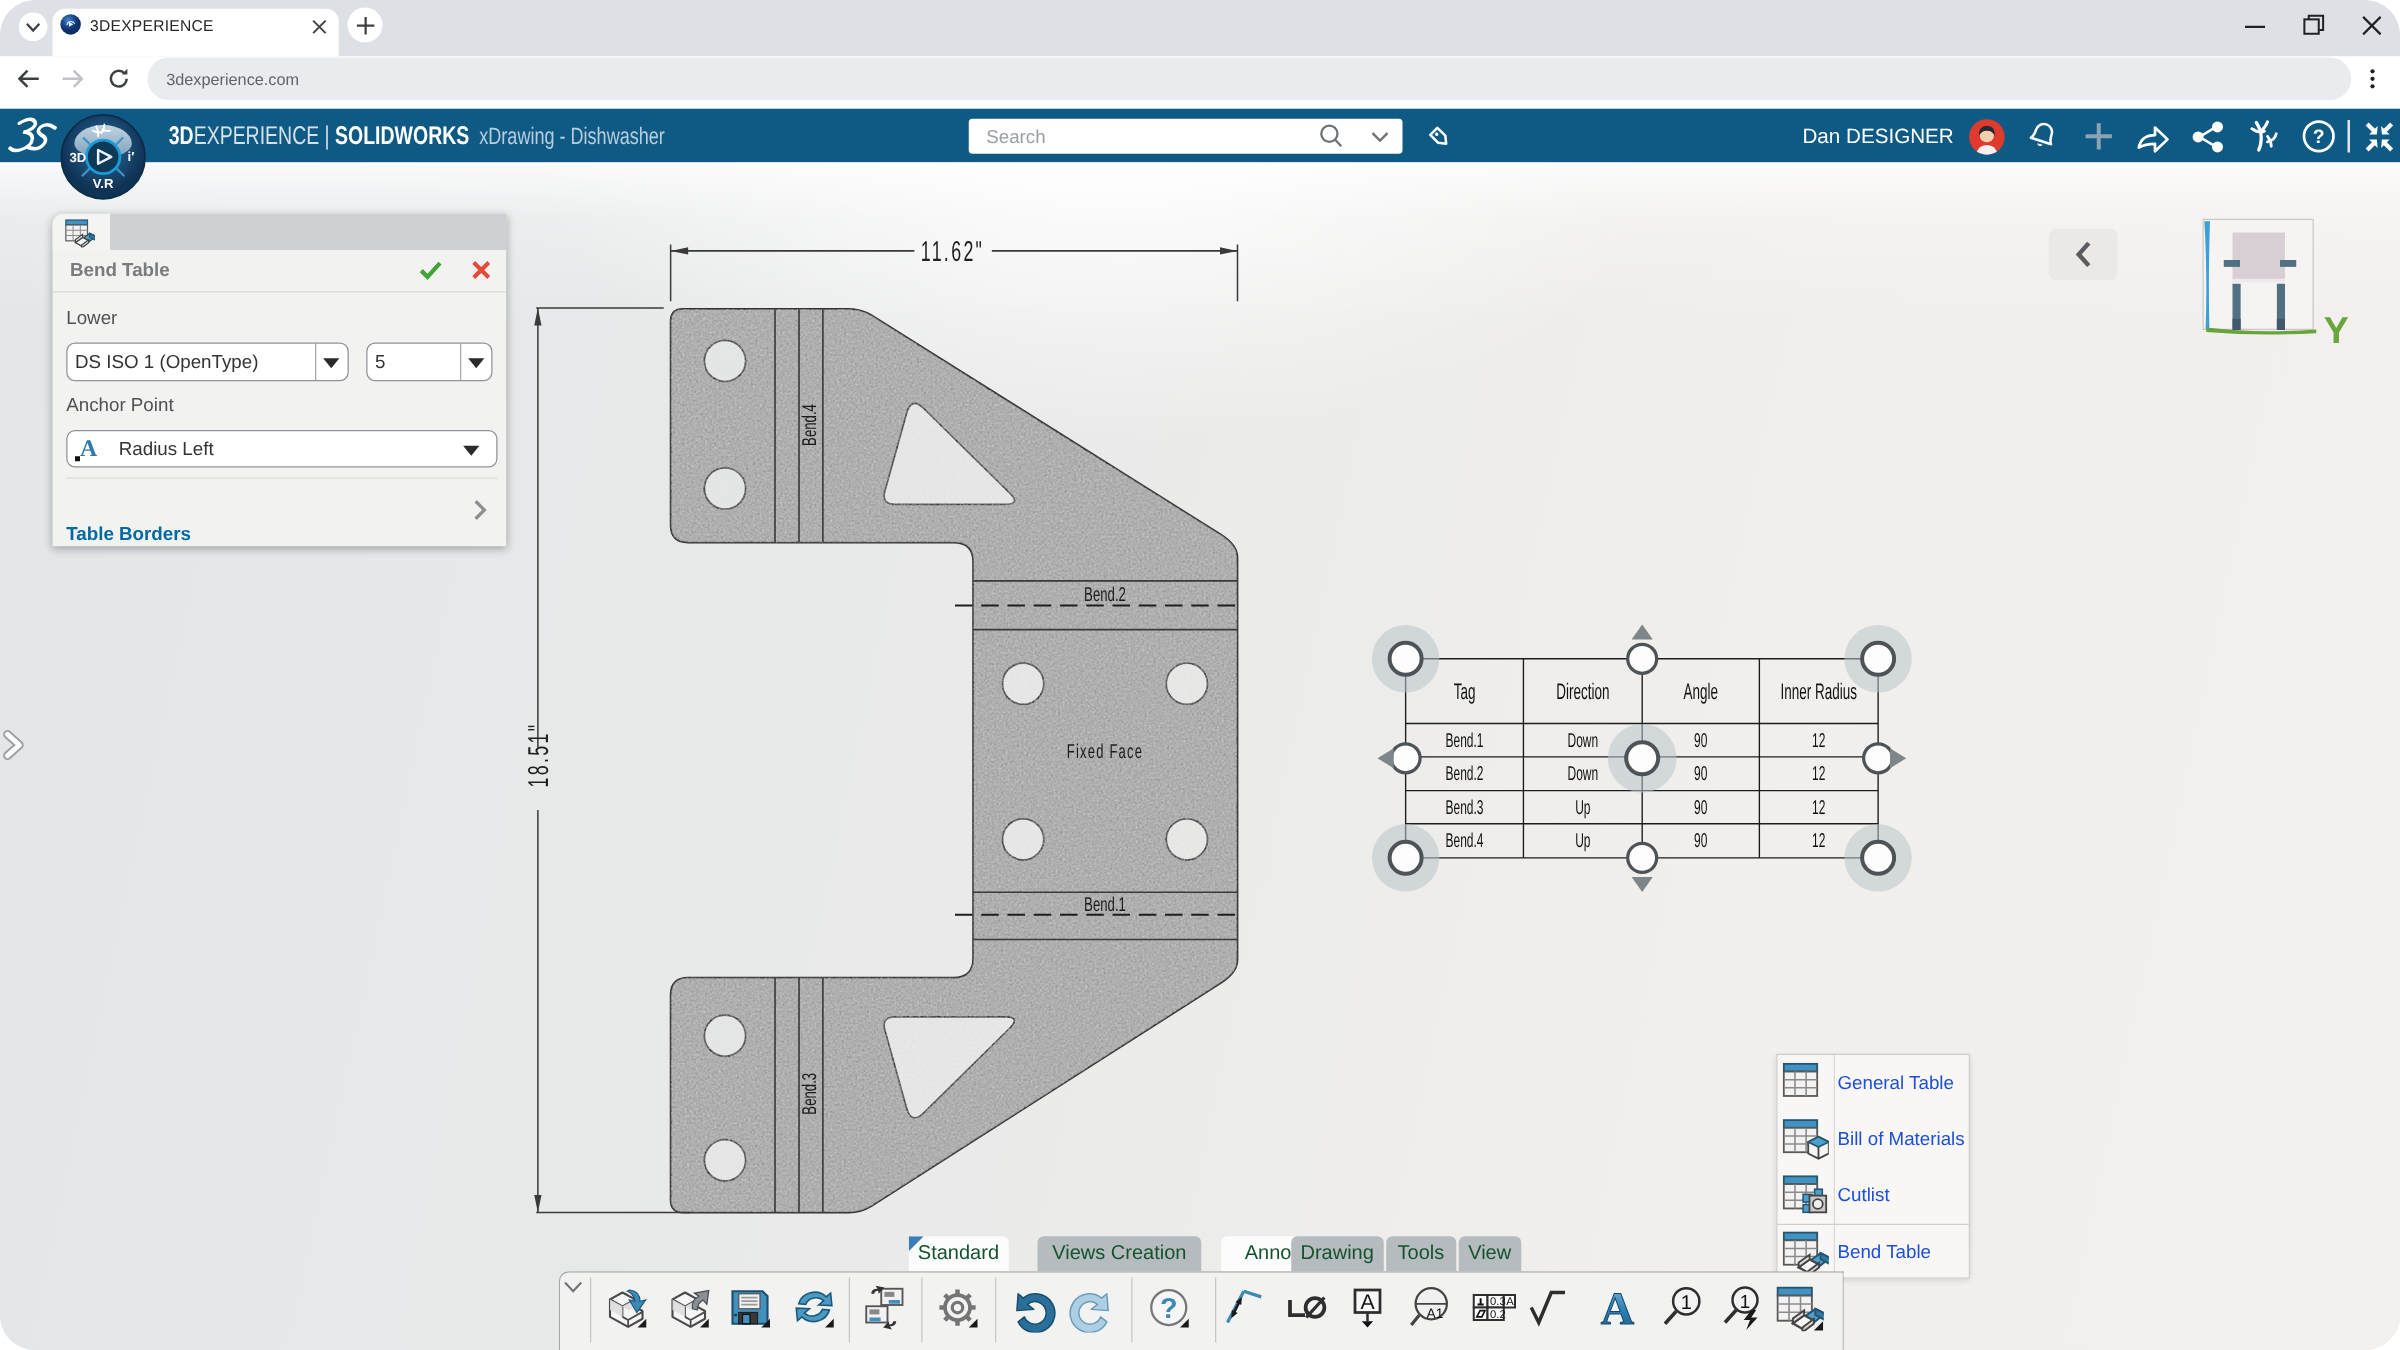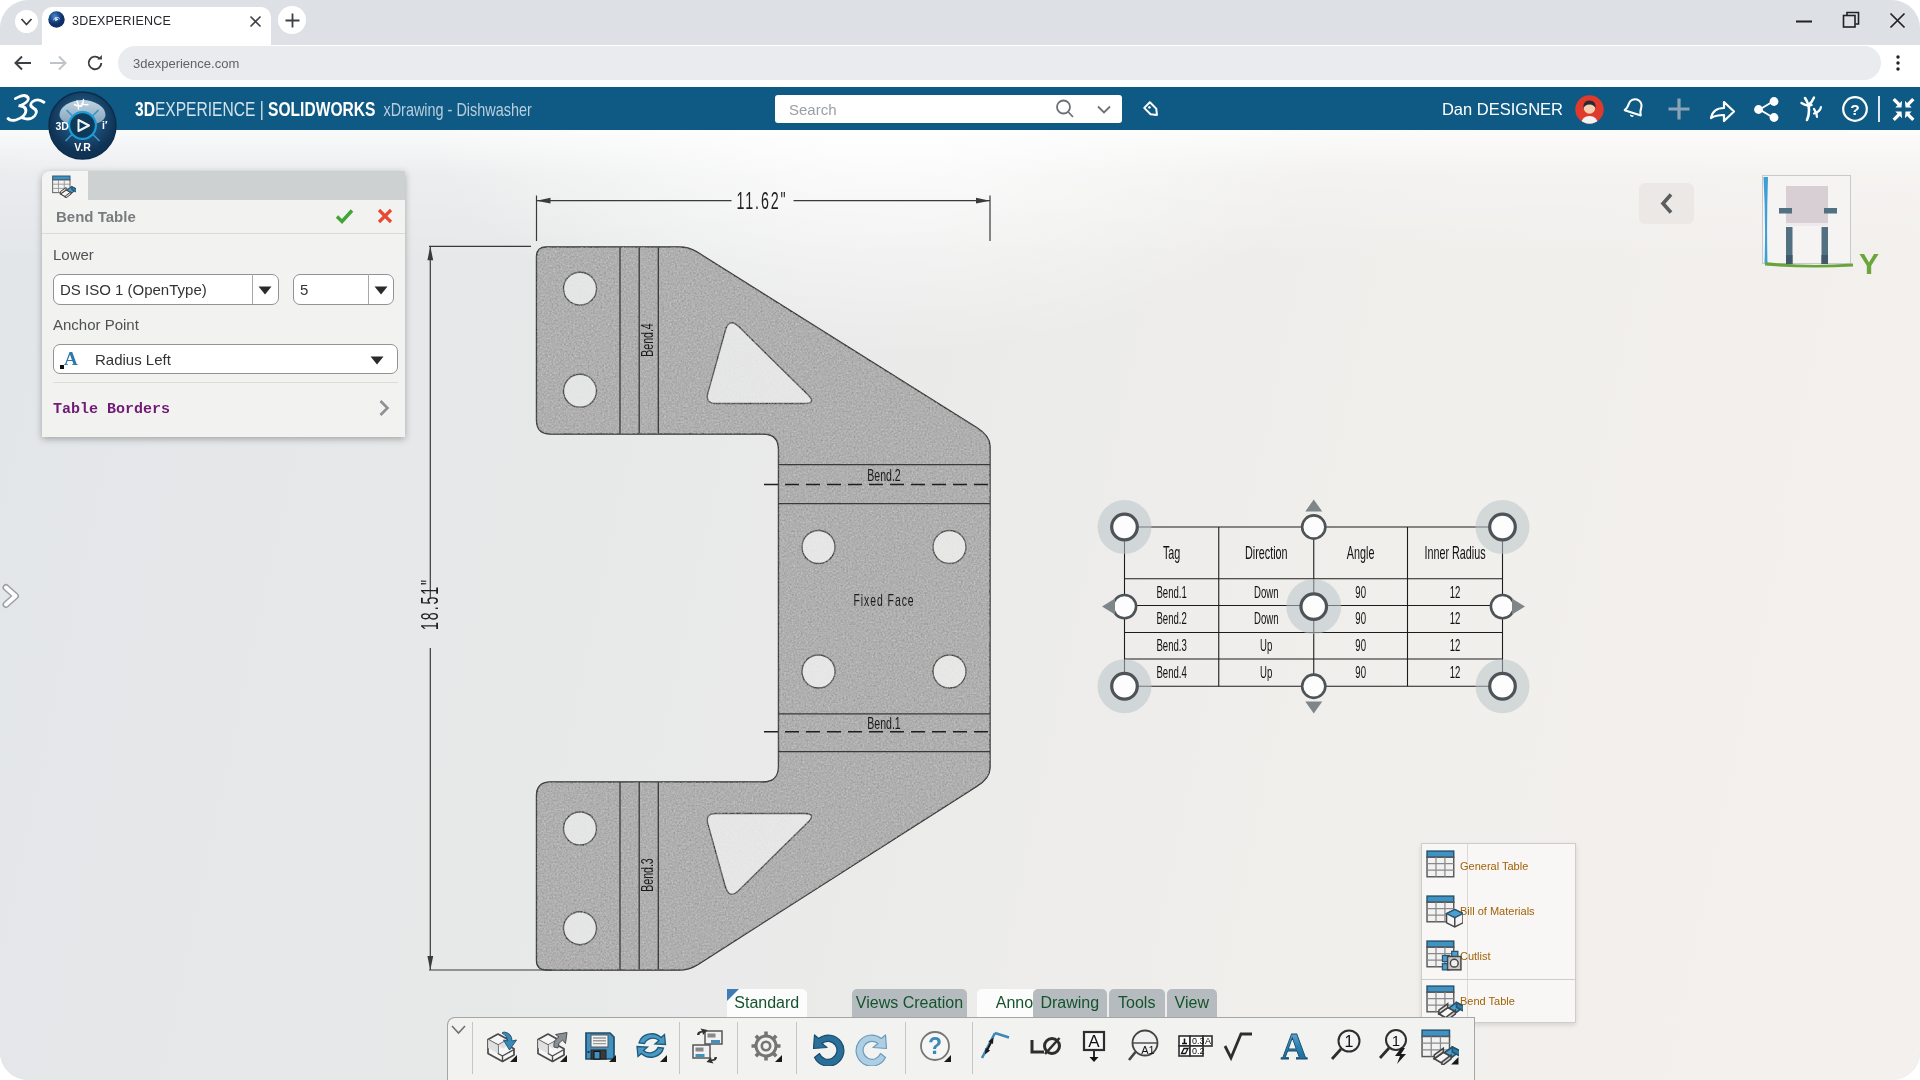--- a/index.html
+++ b/index.html
@@ -28,28 +28,28 @@
 }
 #panel { left:42px; top:41px; width:363px; height:266px; background:#f2f2f1; border-radius:8px 0 0 0; box-shadow:0 2px 7px rgba(0,0,0,0.30); }
 #ptabstrip { left:0px; top:0px; width:363px; height:29px; background:#cdd1d2; border-radius:8px 0 0 0; }
 #ptab { left:0px; top:0px; width:46px; height:29px; background:#f4f4f3; border-radius:8px 0 0 0; }
 #ptitle { left:14px; top:37px; font-size:15px; font-weight:bold; color:#797c7e; }
 #psep1 { left:0px; top:62px; width:363px; height:1px; background:#d9d9d9; }
 .plabel { font-size:15px; color:#4f5254; }
 .combo { background:#fff; border:1px solid #8f9496; border-radius:7px; }
 .combotxt { font-size:15px; color:#333; position:absolute; }
 #psep2 { left:11px; top:210.5px; width:345px; height:1px; background:#dcdcdc; }
-#ptborders { left:11px; top:230px; font-size:15px; font-weight:bold; color:#701a75;font-family:Liberation Mono, monospace; }
+#ptborders { left:11px; top:248px; font-size:15px; font-weight:bold; color:#0369a1; }
 .rtab { top:859px; height:27.5px; line-height:28px; text-align:center; font-size:16px; color:#14532d; border-radius:5px 5px 0 0; }
 .rtab.on { background:#fcfcfc; }
 .rtab.off { background:#b5bbbe; }
 #btoolbar { left:447px; top:886.5px; width:1028px; height:64px; background:#f2f2f1; border:1px solid #a5a5a5; border-bottom:none; border-radius:8px 0 0 0; }
 .tsep { top:892px; width:1px; height:52px; background:#c6c6c6; }
 #popup { left:1421px; top:713px; width:155px; height:180px; background:#f8f7f6; border:1px solid #cfcdca; box-shadow:0 2px 5px rgba(0,0,0,0.12); }
-.poptxt { left:38px; white-space:nowrap; width:103px; height:45px; line-height:45px; font-size:11px; color:#a16207; }
+.poptxt { left:48px; white-space:nowrap; width:103px; height:45px; line-height:45px; font-size:15px; color:#1d4ed8; }
 #backbtn { left:1639px; top:53px; width:55px; height:41px; background:rgba(234,231,228,0.9); border-radius:6px; }
 #thumb { left:1762px; top:45px; width:89px; height:89px; background:#f6f4f2; border:1px solid #c9c9c9; }
 </style>
 </head>
 <body>
 <div id="page">
 
 <div class="abs" id="tabchev"></div>
 <svg class="abs" style="left:19px;top:16px" width="15" height="12" viewBox="0 0 15 12">
       <path d="M2.5 3 L7.5 8.5 L12.5 3" stroke="#3c4043" stroke-width="1.8" fill="none"></path>
@@ -434,21 +434,21 @@
           <g transform="translate(26 30) scale(1.22) translate(-26 -30)">
 <path d="M22 26 l7 -5 6 3 -7 5.5 z" fill="#4ba0cf" stroke="#27546e" stroke-width="1.3"></path>
 <path d="M29 21 l6 3 v4 l-6 -3.2 z" fill="#2e7ba6" stroke="#27546e" stroke-width="1.3"></path>
 <path d="M15 30 l7 -5 6 3.2 -7 5.3 z" fill="#f7f7f7" stroke="#444" stroke-width="1.4"></path>
 <path d="M15 30 l7 -5 v-3 l-7 5 z" fill="#e0e0e0" stroke="#444" stroke-width="1.2"></path>
 <path d="M21 35.5 l7 -5.3 v-3 l-7 5.3 z" fill="#d5d5d5" stroke="#444" stroke-width="1.2"></path>
 </g>
         </svg>
 </div>
 <div class="abs rtab on" style="left:727px;width:79.5px">Standard</div>
-<div class="abs rtab off" style="left:852px;width:115px">Views Creation</div>
+<div class="abs rtab off" style="left:830px;width:131px">Views Creation</div>
 <div class="abs rtab on" style="left:977px;width:122px">Annotations</div>
 <div class="abs rtab off" style="left:1032.5px;width:74.5px">Drawing</div>
 <div class="abs rtab off" style="left:1109px;width:55.5px">Tools</div>
 <div class="abs rtab off" style="left:1166.5px;width:50.5px">View</div>
 <svg class="abs" style="left:727px;top:859px" width="12" height="12" viewBox="0 0 12 12">
         <path d="M0 0 h12 L0 12 z" fill="#3e7cb7"></path>
       </svg>
 <div class="abs" id="btoolbar"></div>
 <div class="abs tsep" style="left:471.5px"></div>
 <div class="abs tsep" style="left:678.5px"></div>

